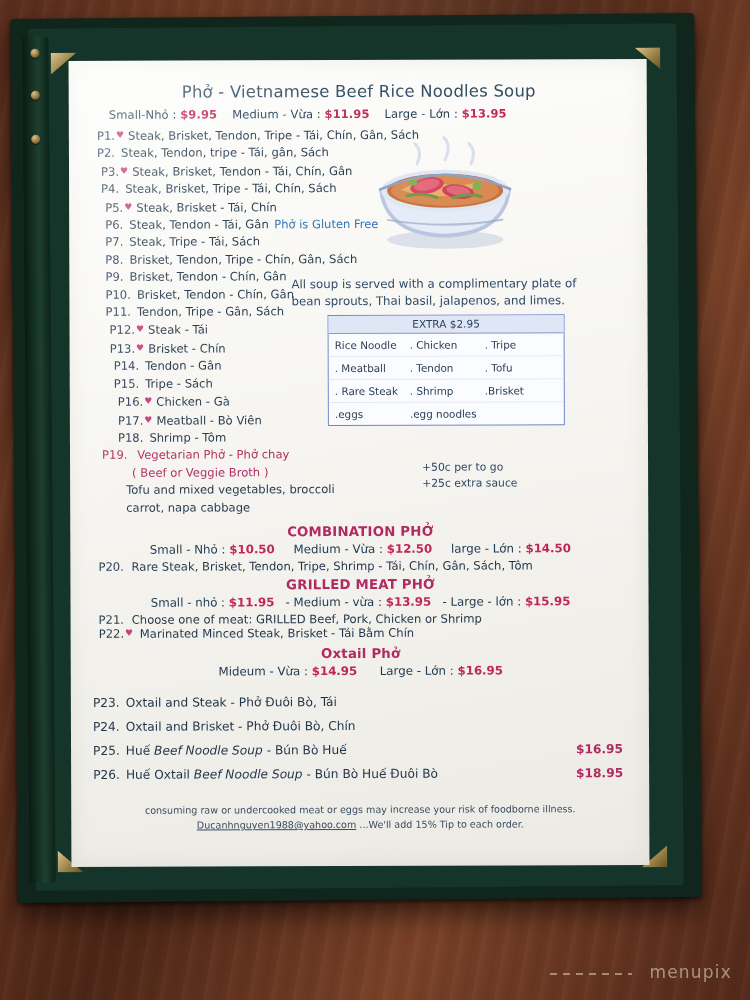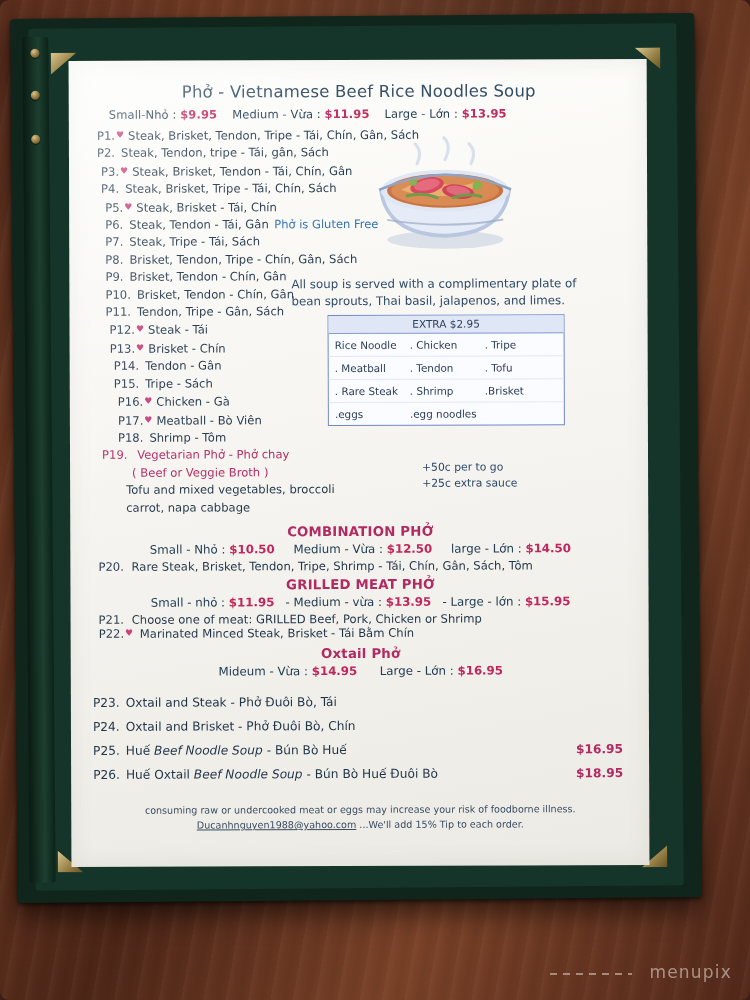--- a/index.html
+++ b/index.html
@@ -12,21 +12,20 @@
     overflow: hidden;
     font-family: "Liberation Sans", sans-serif;
     background: #3b1f16;
   }
   #root {
     position: relative;
     width: 750px;
     height: 1000px;
     background: linear-gradient(115deg, #5a2d1d 0%, #6e3a23 18%, #4d2617 45%, #7a4228 70%, #53291a 100%);
     overflow: hidden;
-    border-radius: 9px;
   }
   .wood-sheen {
     position: absolute;
     left: 0; top: 0; right: 0; bottom: 0;
     background: repeating-linear-gradient(100deg, rgba(255,255,255,0.035) 0px, rgba(255,255,255,0.0) 7px, rgba(0,0,0,0.05) 14px, rgba(0,0,0,0.0) 22px);
     pointer-events: none;
   }
   .table-glow {
     position: absolute;
     left: 120px; top: -80px;

